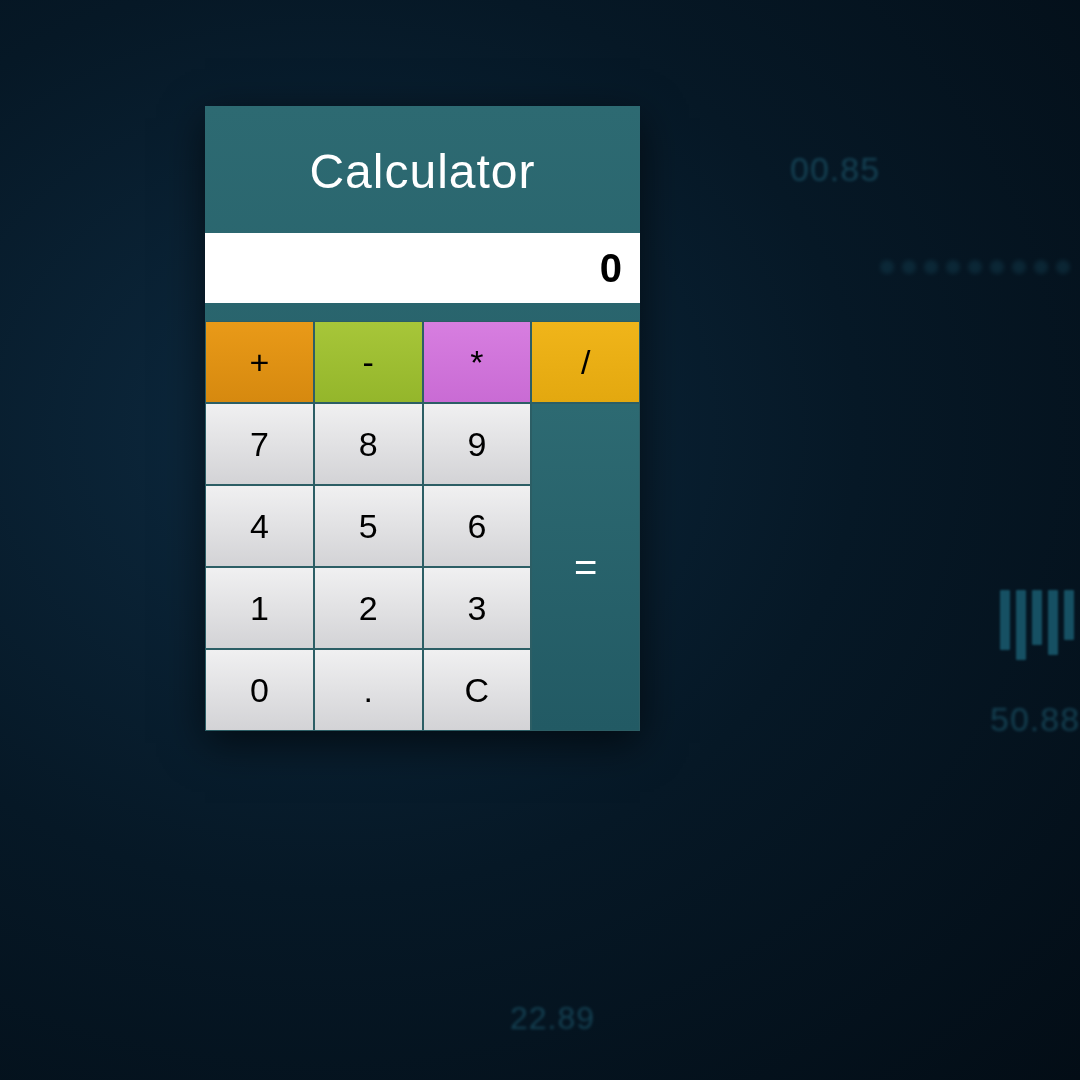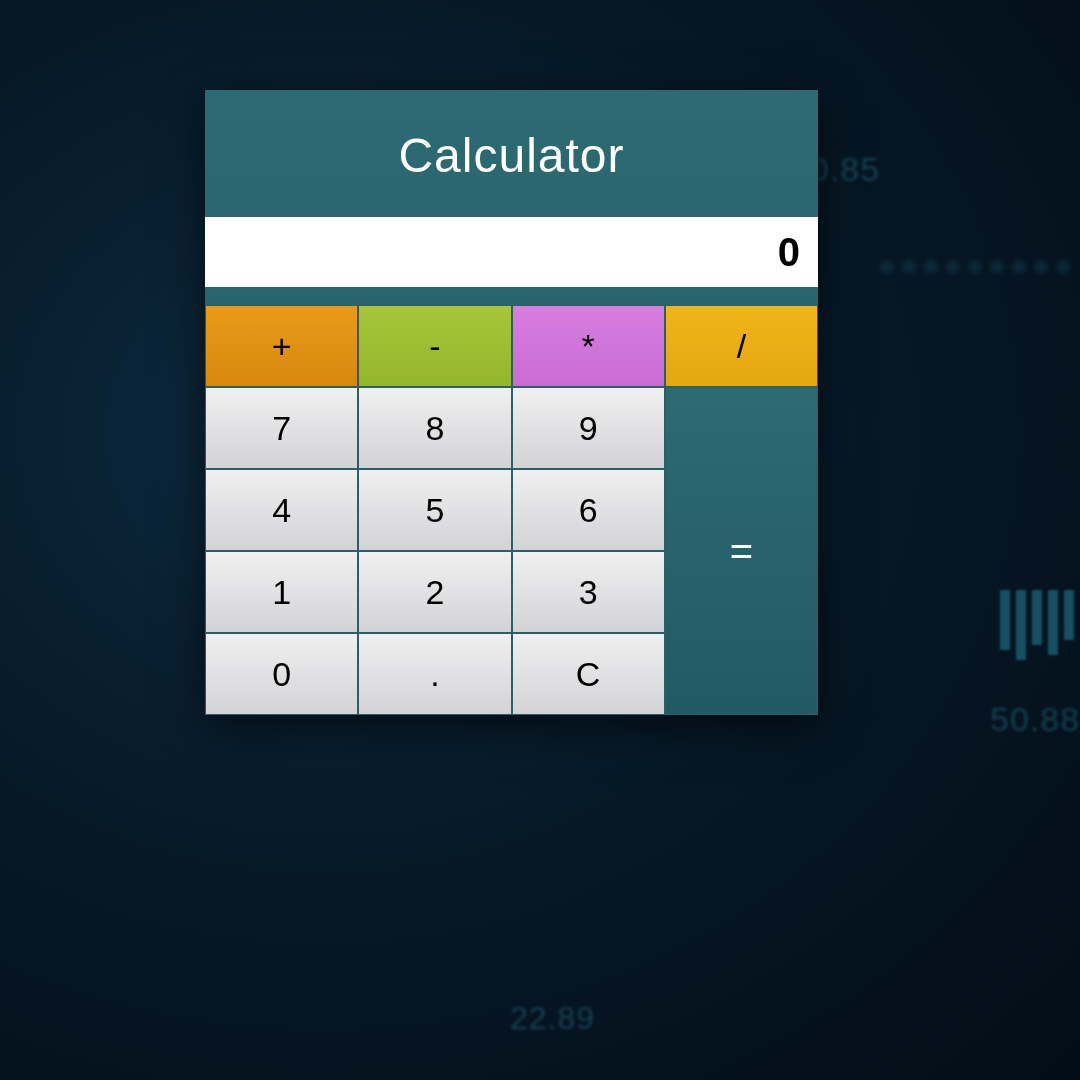--- a/index.html
+++ b/index.html
@@ -12,22 +12,22 @@
   
   .bg-num { position: absolute; color: #1e5d72; font-family: Arial, sans-serif; letter-spacing: 1px; filter: blur(1.5px); opacity: 0.6; user-select: none; }
   .bg-bars { position: absolute; display: flex; gap: 6px; filter: blur(1px); opacity: 0.7; }
   .bg-bars span { width: 10px; background: #1e6a80; border-radius: 1px; }
   .bg-dots { position: absolute; display: flex; flex-wrap: wrap; gap: 8px; width: 200px; filter: blur(2px); opacity: 0.25; }
   .bg-dots span { width: 14px; height: 14px; background: #1e5d72; border-radius: 50%; }
 
   .calc {
     position: absolute;
     left: 205px;
-    top: 90px;
-    width: 613px;
+    top: 106px;
+    width: 435px;
     background: linear-gradient(180deg, #2d6a72 0%, #225a64 100%);
     box-shadow: 0 12px 40px rgba(0,0,0,0.6);
   }
   .calc-title {
     text-align: center;
     color: #fff;
     font-size: 48px;
     padding: 38px 0 34px 0;
     font-family: "Arial Narrow", Arial, sans-serif;
     font-stretch: condensed;

